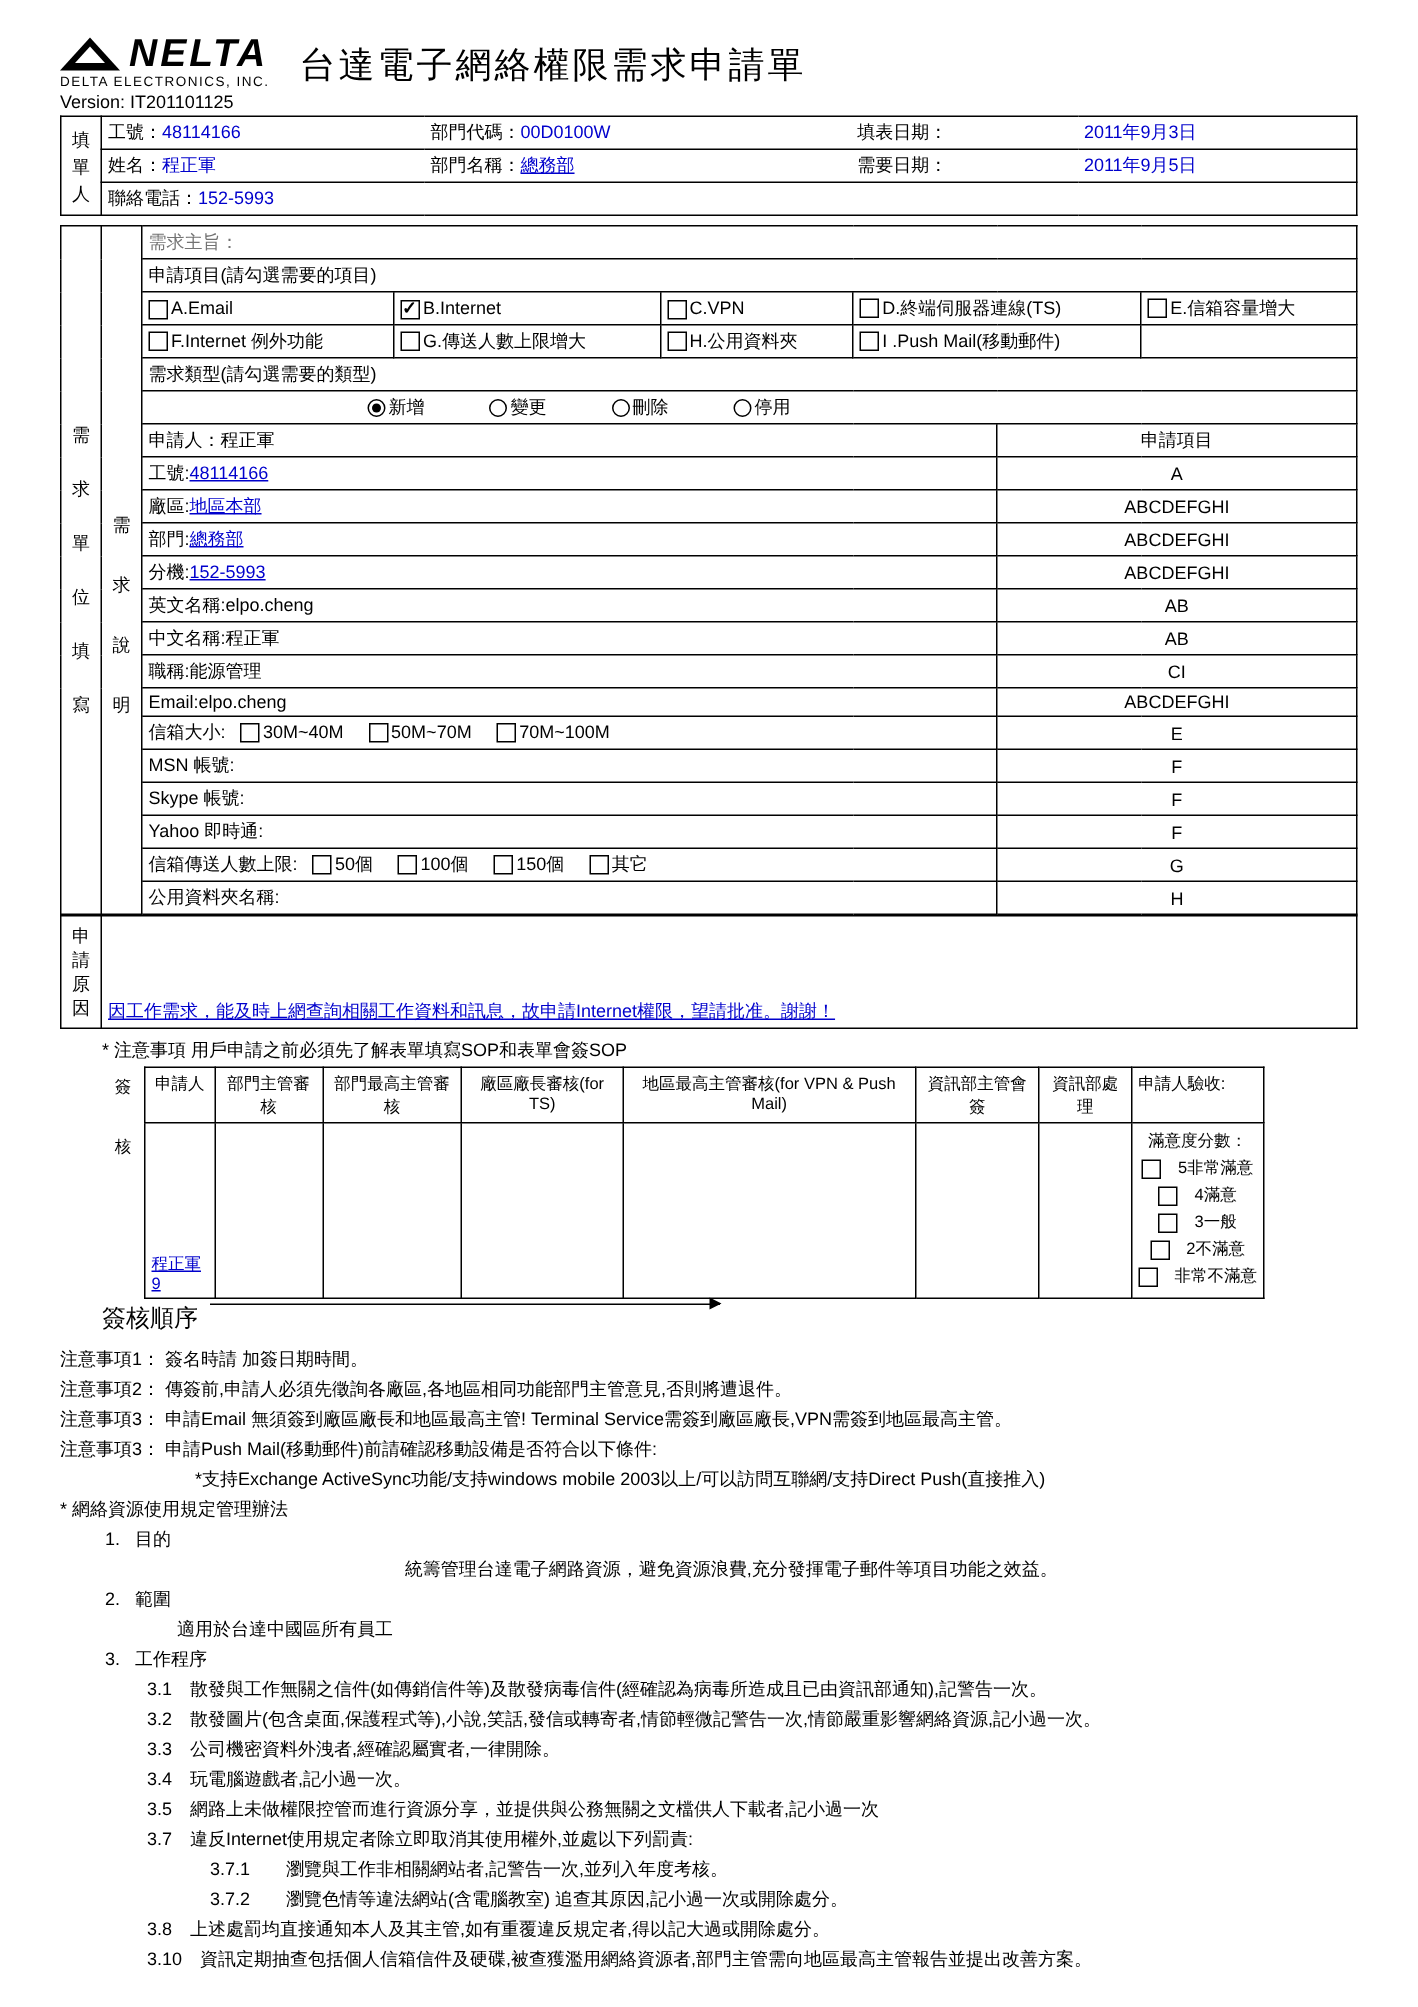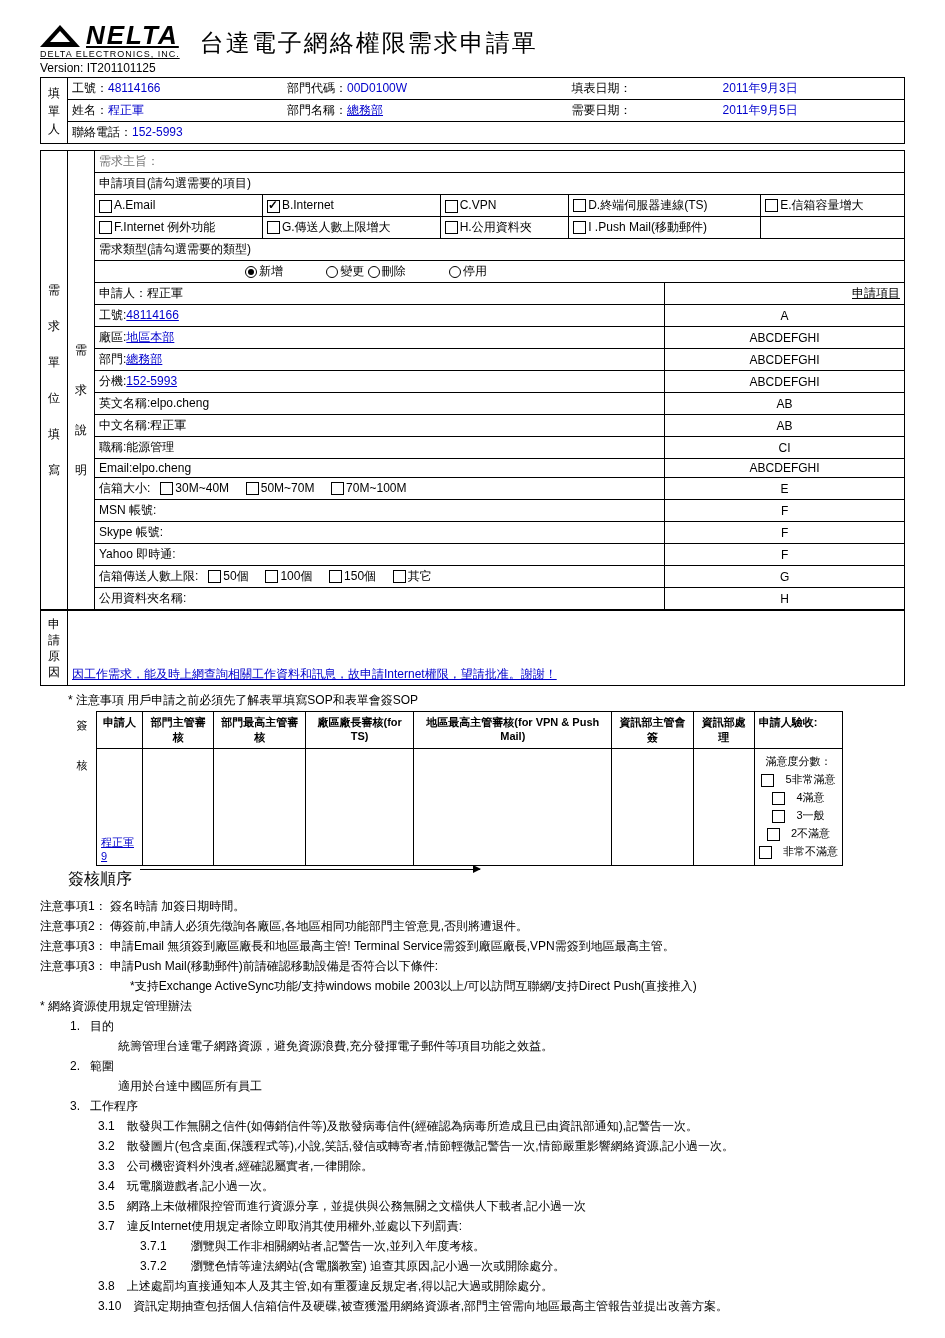--- a/index.html
+++ b/index.html
@@ -13,21 +13,20 @@
   }
   .header {
     display: flex;
     align-items: flex-end;
     margin-bottom: 2px;
   }
   .logo {
     display: flex;
     flex-direction: column;
     margin-right: 20px;
-    text-decoration: underline;
   }
   .logo-top {
     display: flex;
     align-items: center;
     font-weight: bold;
     font-size: 26px;
     font-style: italic;
     letter-spacing: 2px;
     font-family: Arial, sans-serif;
   }
@@ -128,21 +127,21 @@
     width: 775px;
     margin-left: 28px;
   }
   .sig-table td, .sig-table th {
     border: 1px solid #000;
     padding: 3px 4px;
     text-align: center;
     vertical-align: top;
     font-size: 11px;
   }
-  .sig-table th { font-weight: bold; }
+  .sig-table th { font-weight: normal; }
   .sig-body td { height: 110px; }
   .sat-row { text-align: left; padding-left: 4px; white-space: nowrap; line-height: 18px;}
   .arrow-line {
     margin-left: 28px;
     display: flex;
     align-items: flex-start;
     margin-top: 3px;
     font-size: 16px;
   }
   .arrow {
@@ -236,28 +235,28 @@
   <td><span class="cb"></span><span>H.公用資料夾</span></td>
   <td colspan="2"><span class="cb"></span><span>I .Push Mail(移動郵件)</span></td>
   <td></td>
 </tr>
 <tr>
         <td colspan="6">需求類型(請勾選需要的類型)</td>
       </tr>
 <tr>
   <td colspan="6" style="text-align:left;padding-left:150px;">
     <span style="margin-right:40px;"><span class="radio checked"></span><span>新增</span></span>
-    <span style=""><span class="radio"></span><span>變更</span></span>
+    <span style="margin-right:40px;"><span class="radio"></span><span>變更</span></span>
     <span style="margin-right:40px;"><span class="radio"></span><span>刪除</span></span>
     <span><span class="radio"></span><span>停用</span></span>
   </td>
 </tr>
 <tr>
   <td colspan="4">申請人：程正軍</td>
-  <td colspan="2" style="text-align:right;text-decoration:underline;">申請項目</td>
+  <td colspan="2" style="text-align:center;">申請項目</td>
 </tr>
 <tr>
         <td colspan="4"><span>工號:</span><span class="link">48114166</span></td>
         <td colspan="2" style="text-align:center;">A</td>
       </tr>
 <tr>
         <td colspan="4"><span>廠區:</span><span class="link">地區本部</span></td>
         <td colspan="2" style="text-align:center;">ABCDEFGHI</td>
       </tr>
 <tr>
@@ -376,21 +375,21 @@
 <div class="notes">
   <div>注意事項1： 簽名時請 加簽日期時間。</div>
   <div>注意事項2： 傳簽前,申請人必須先徵詢各廠區,各地區相同功能部門主管意見,否則將遭退件。</div>
   <div>注意事項3： 申請Email 無須簽到廠區廠長和地區最高主管! Terminal Service需簽到廠區廠長,VPN需簽到地區最高主管。</div>
   <div>注意事項3： 申請Push Mail(移動郵件)前請確認移動設備是否符合以下條件:</div>
   <div style="margin-left:90px;">*支持Exchange ActiveSync功能/支持windows mobile 2003以上/可以訪問互聯網/支持Direct Push(直接推入)</div>
   <div>*  網絡資源使用規定管理辦法</div>
 
   <div style="margin-left:30px;">
     <div>1.&nbsp;&nbsp;&nbsp;<span>目的</span></div>
-    <div style="margin-left:48px;">統籌管理台達電子網路資源，避免資源浪費,充分發揮電子郵件等項目功能之效益。</div>
+    <div style="text-align:center;">統籌管理台達電子網路資源，避免資源浪費,充分發揮電子郵件等項目功能之效益。</div>
     <div>2.&nbsp;&nbsp;&nbsp;<span>範圍</span></div>
     <div style="margin-left:48px;">適用於台達中國區所有員工</div>
     <div>3.&nbsp;&nbsp;&nbsp;<span>工作程序</span></div>
     <div class="sub">3.1　散發與工作無關之信件(如傳銷信件等)及散發病毒信件(經確認為病毒所造成且已由資訊部通知),記警告一次。</div>
     <div class="sub">3.2　散發圖片(包含桌面,保護程式等),小說,笑話,發信或轉寄者,情節輕微記警告一次,情節嚴重影響網絡資源,記小過一次。</div>
     <div class="sub">3.3　公司機密資料外洩者,經確認屬實者,一律開除。</div>
     <div class="sub">3.4　玩電腦遊戲者,記小過一次。</div>
     <div class="sub">3.5　網路上未做權限控管而進行資源分享，並提供與公務無關之文檔供人下載者,記小過一次</div>
     <div class="sub">3.7　違反Internet使用規定者除立即取消其使用權外,並處以下列罰責:</div>
     <div class="subsub">3.7.1　　瀏覽與工作非相關網站者,記警告一次,並列入年度考核。</div>

